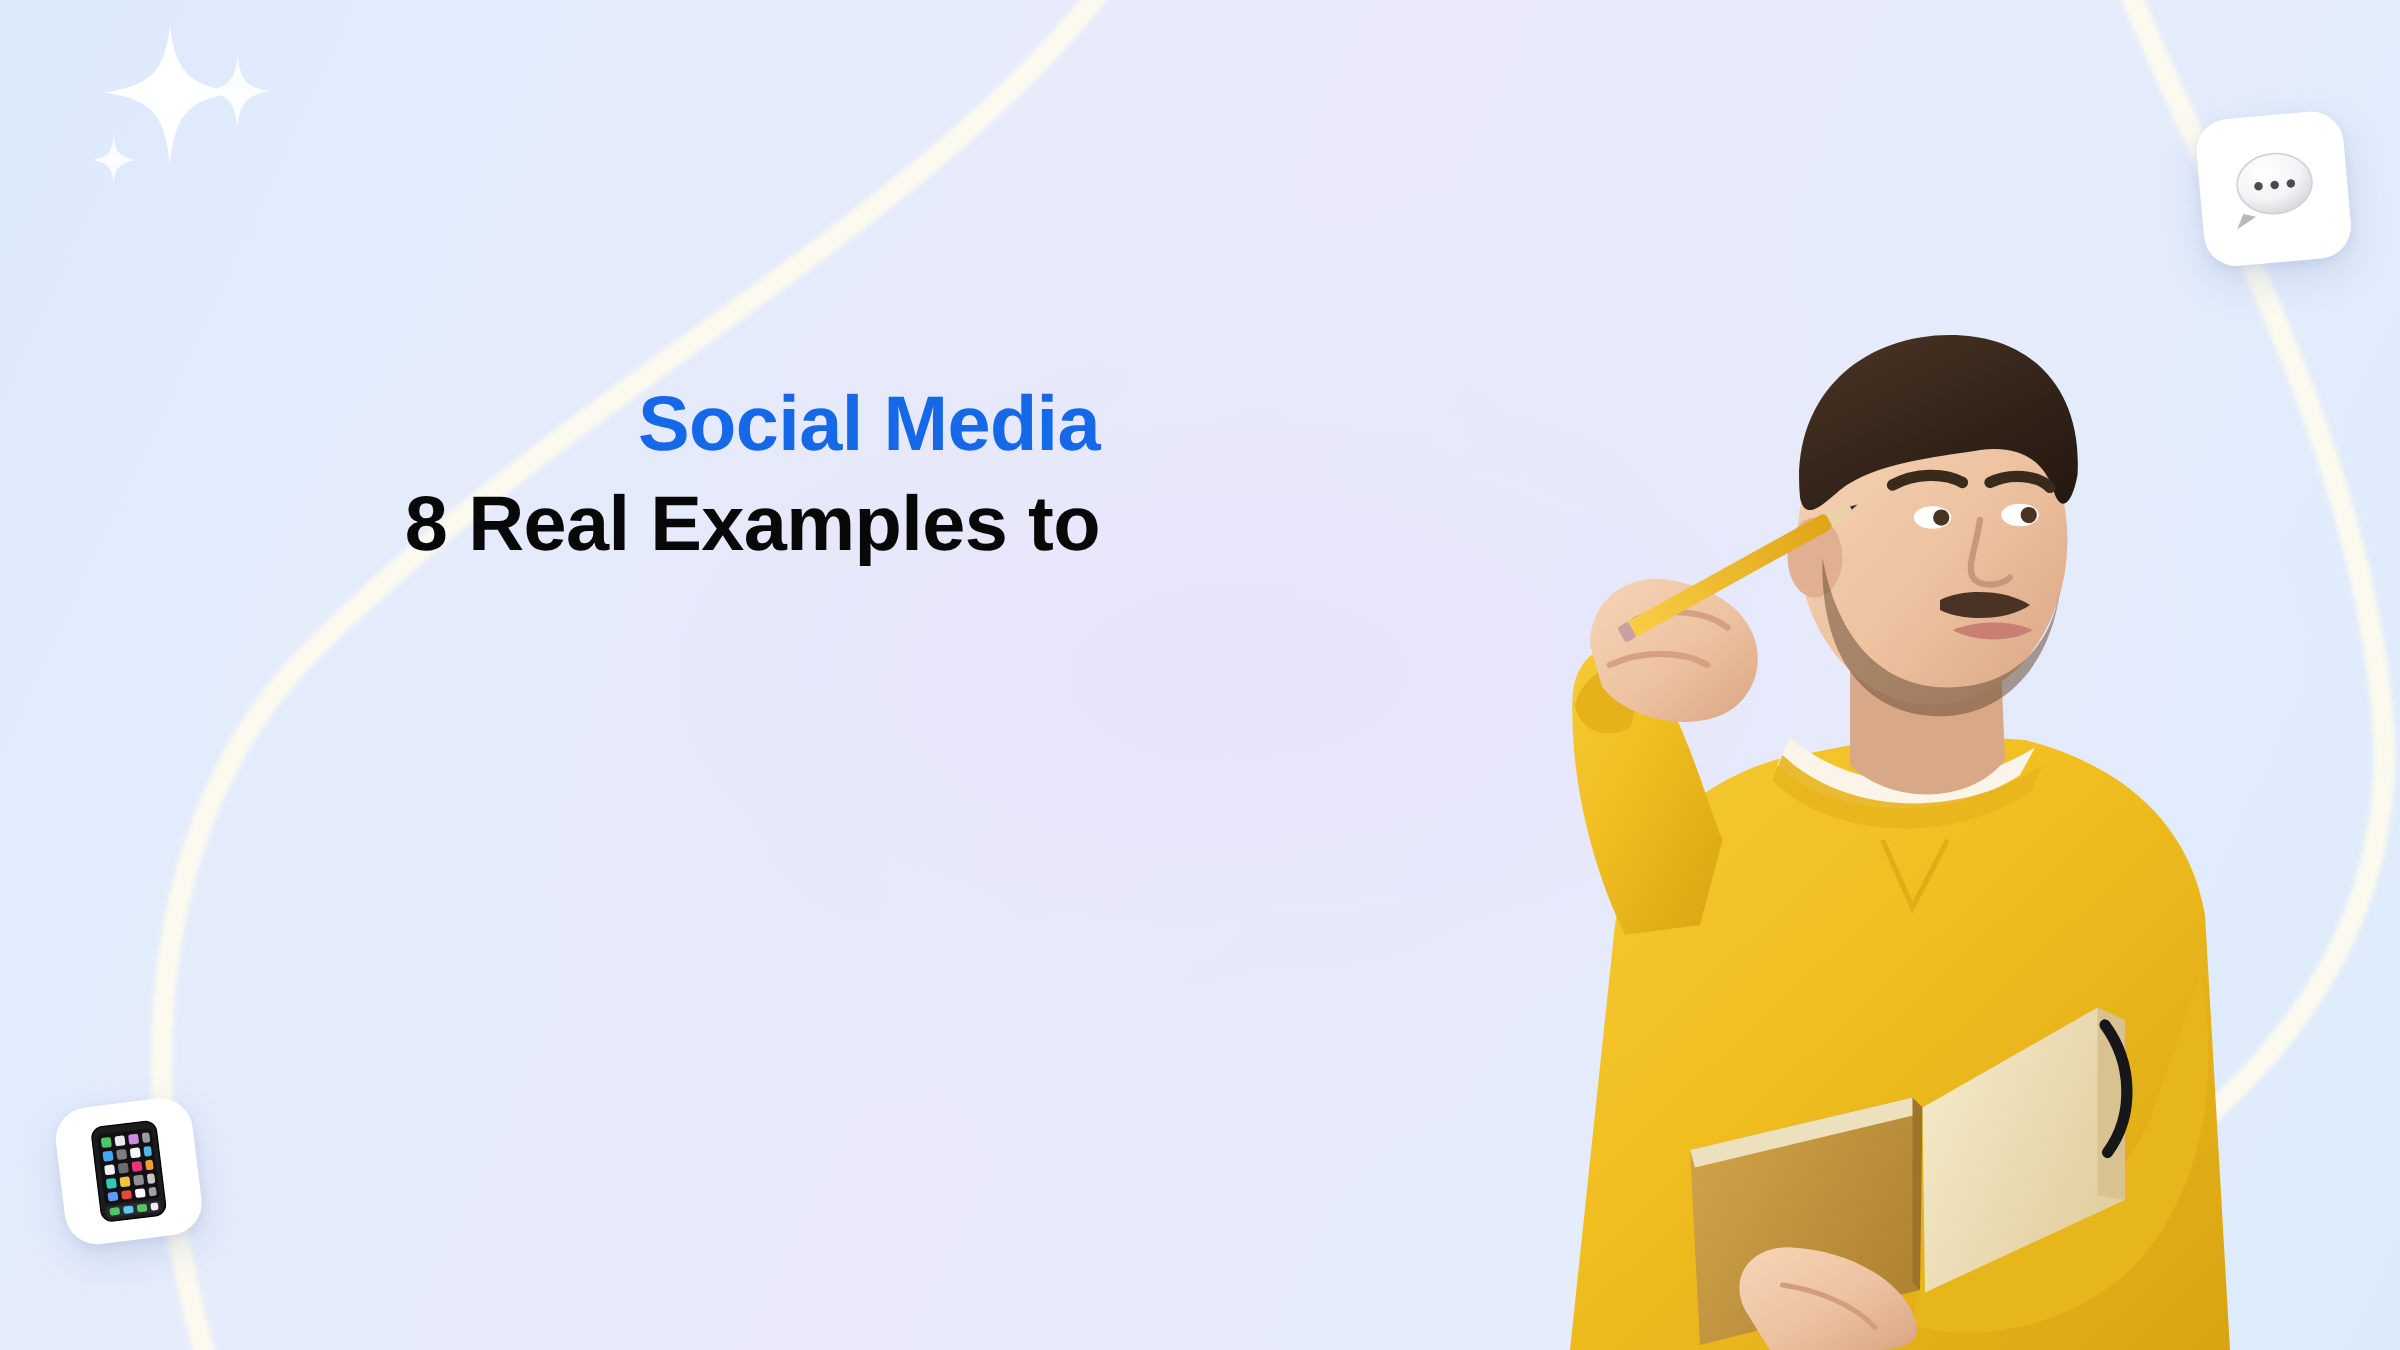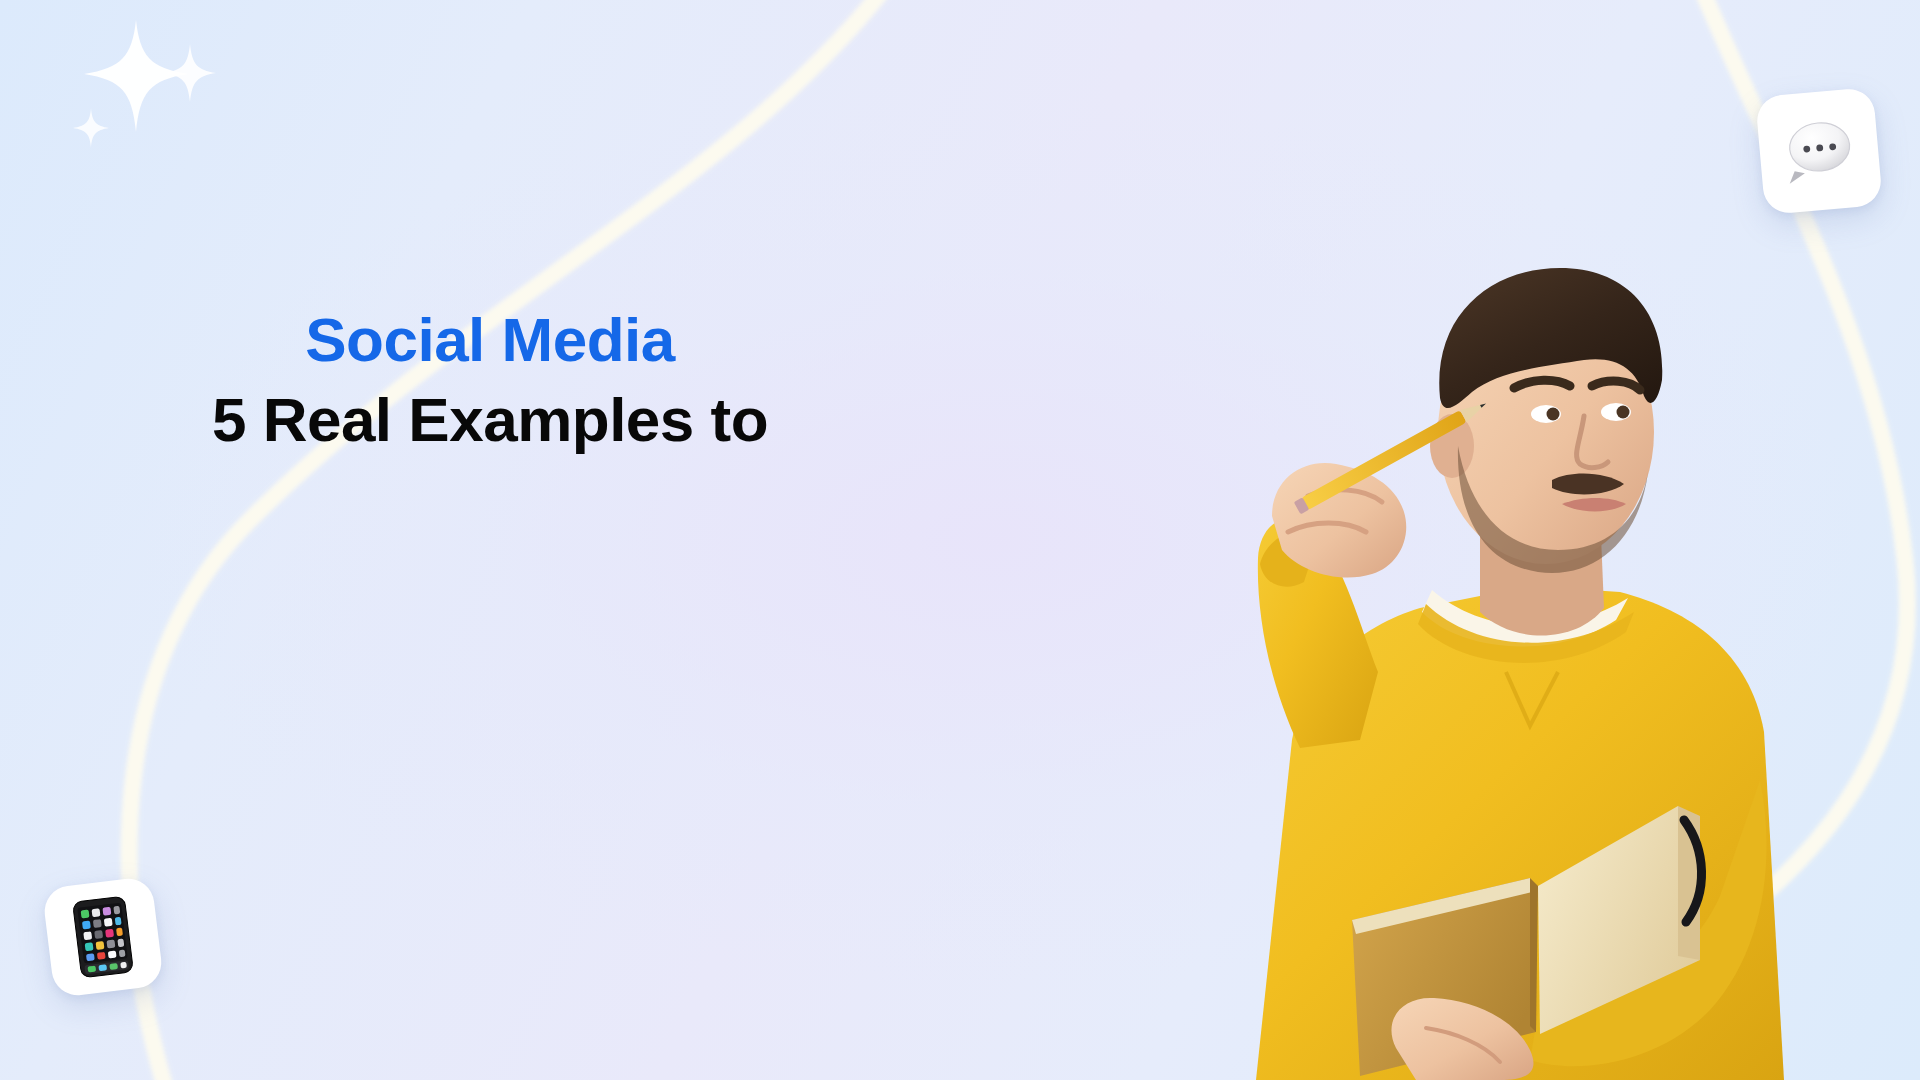--- a/index.html
+++ b/index.html
@@ -29,21 +29,21 @@
     height: 1080px;
     pointer-events: none;
   }
 
   
   #headline {
     position: absolute;
     left: 100px;
     top: 300px;
     width: 780px;
-    text-align: center;
+    text-align: right;
     z-index: 6;
   }
   .hl-line {
     display: block;
     font-family: "Liberation Sans", sans-serif;
     font-weight: 700;
     font-size: 62px;
     line-height: 80px;
     letter-spacing: -0.5px;
     white-space: nowrap;
@@ -116,21 +116,21 @@
   </svg>
 
   <svg id="sparkles" viewBox="0 0 160 140">
     <path d="M78 8 C82 44, 92 56, 130 62 C92 68, 82 80, 78 120 C74 80, 64 68, 26 62 C64 56, 74 44, 78 8 Z" fill="#FFFFFF" opacity="0.96"></path>
     <path d="M132 32 C134 52, 139 58, 158 61 C139 64, 134 70, 132 90 C130 70, 125 64, 106 61 C125 58, 130 52, 132 32 Z" fill="#FFFFFF" opacity="0.9"></path>
     <path d="M33 96 C34 110, 38 114, 51 116 C38 118, 34 122, 33 136 C32 122, 28 118, 15 116 C28 114, 32 110, 33 96 Z" fill="#FFFFFF" opacity="0.85"></path>
   </svg>
 
   <div id="headline">
     <span class="hl-line hl-blue">Social Media</span>
-    <span class="hl-line hl-dark">5 Real Examples to</span>
+    <span class="hl-line hl-dark">8 Real Examples to</span>
   </div>
 
   <div id="chat-card" class="emoji-card">
     <svg width="72" height="68" viewBox="0 0 72 68">
       <defs>
         <radialGradient id="balloonGrad" cx="38%" cy="30%" r="78%">
           <stop offset="0%" stop-color="#FFFFFF"></stop>
           <stop offset="58%" stop-color="#F4F4F6"></stop>
           <stop offset="100%" stop-color="#D3D3D8"></stop>
         </radialGradient>

